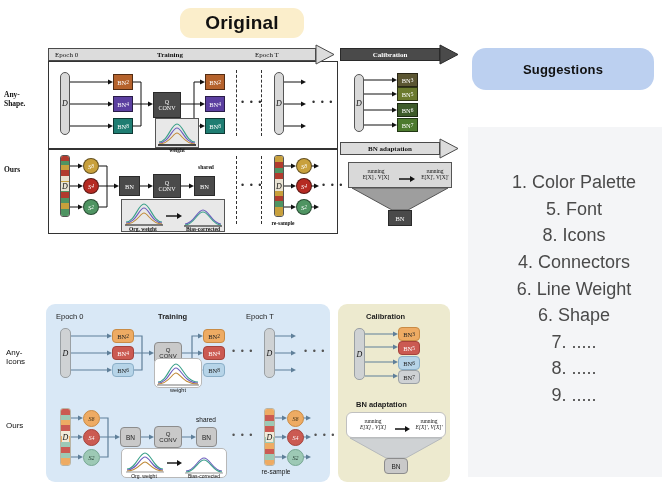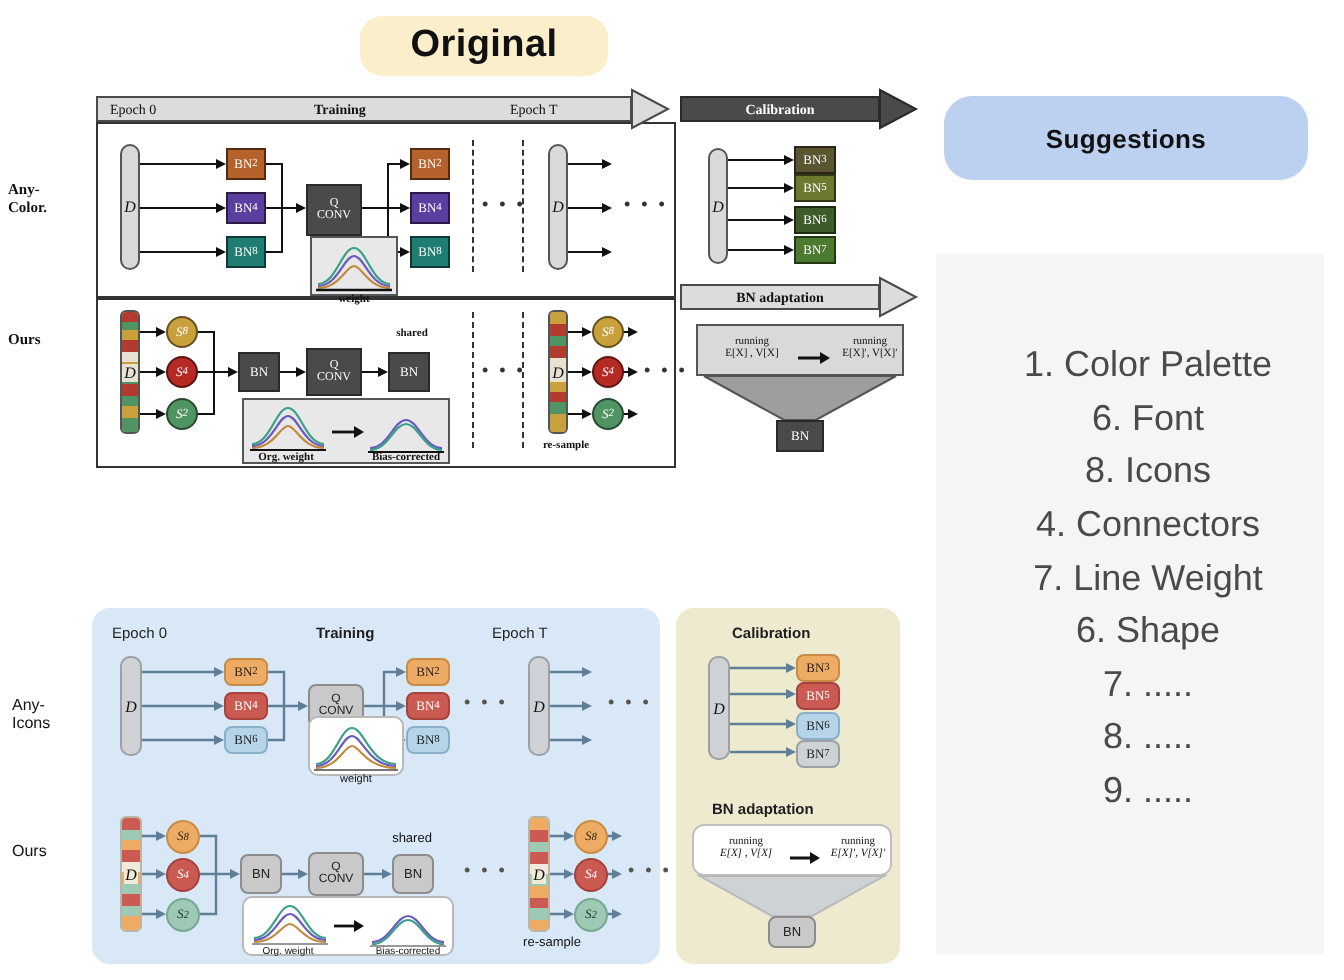--- a/index.html
+++ b/index.html
@@ -155,36 +155,36 @@
 <body>
 
 <div class="page">
 
   <div class="badge" id="badge-original">Original</div>
   <div class="badge" id="badge-suggestions">Suggestions</div>
 
   <div id="suggestions-panel">
     <ul id="suggestions-list">
       <li>1. Color Palette</li>
-      <li>6. Font</li>
+      <li>5. Font</li>
       <li>8. Icons</li>
       <li>4. Connectors</li>
-      <li>7. Line Weight</li>
+      <li>6. Line Weight</li>
       <li>6. Shape</li>
       <li>7.  .....</li>
       <li>8. .....</li>
       <li>9. .....</li>
     </ul>
   </div>
 
   <div id="fig-original" class="fig orig-style">
 
     <div class="rowlabel" style="left:-4px; top:47px; width:40px;">
       <span>Any-</span><br>
-      <span>Color.</span>
+      <span>Shape.</span>
     </div>
     <div class="rowlabel" style="left:-4px; top:122px; width:40px;">Ours</div>
 
     <div class="o-frame" style="left:40px; top:17px; width:290px; height:88px;"></div>
     <div class="o-frame" style="left:40px; top:105px; width:290px; height:85px;"></div>
 
     <div class="o-band" style="left:40px; top:4px; width:268px; height:13px; padding-left:6px;">
       <span>Epoch 0</span>
       <span style="position:absolute; left:108px; font-weight:bold;">Training</span>
       <span style="position:absolute; left:206px;">Epoch T</span>

